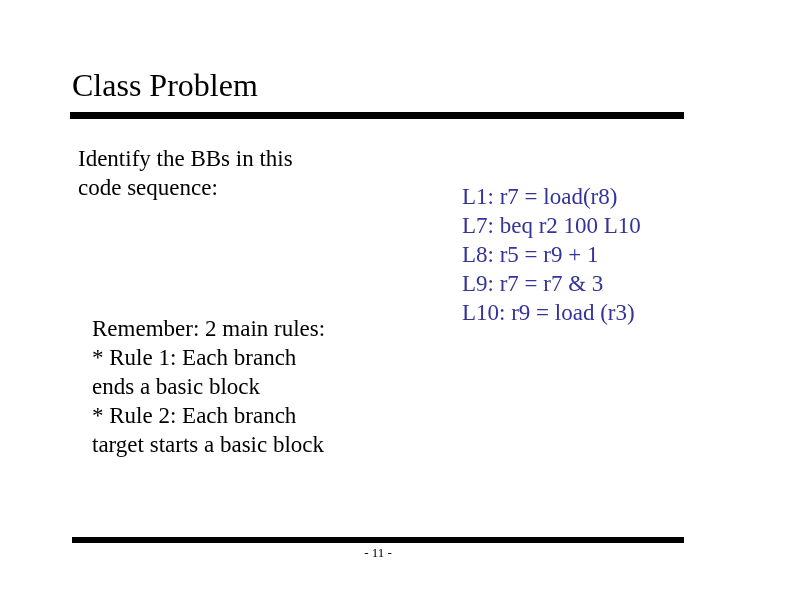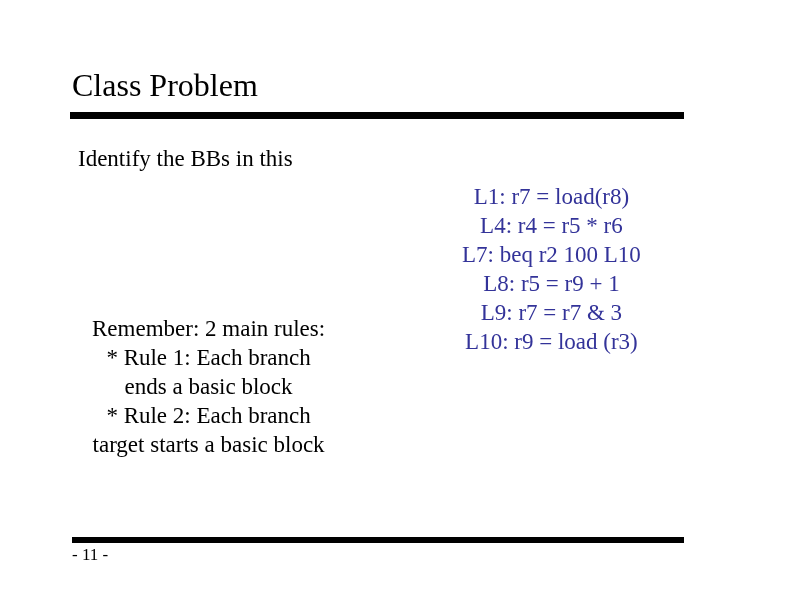--- a/index.html
+++ b/index.html
@@ -40,69 +40,68 @@
     left: 72px;
     top: 537px;
     width: 612px;
     height: 6px;
   }
   .textblock {
     position: absolute;
     font-size: 23px;
     line-height: 29px;
     white-space: nowrap;
-    text-align: center;
   }
   .intro {
     left: 78px;
     top: 144px;
   }
   .rules {
     left: 92px;
     top: 314px;
   }
   .code {
     left: 462px;
     top: 182px;
     color: #333399;
   }
   .page-number {
     position: absolute;
     left: 72px;
     top: 545px;
     width: 612px;
-    text-align: left;
-    font-size: 17px;
+    text-align: center;
+    font-size: 13px;
     color: #000000;
   }
 </style>
 </head>
 <body>
 
 <div class="slide" style="background: rgb(255, 255, 255);">
 
   <h1 class="title">Class Problem</h1>
 
   <div class="hrule title-rule" style="background: rgb(0, 0, 0);"></div>
 
   <div class="textblock intro">
     <div>Identify the BBs in this</div>
+    <div>code sequence:</div>
   </div>
 
   <div class="textblock rules">
     <div>Remember: 2 main rules:</div>
     <div>* Rule 1: Each branch</div>
     <div>ends a basic block</div>
     <div>* Rule 2: Each branch</div>
     <div>target starts a basic block</div>
   </div>
 
   <div class="textblock code" style="color: rgb(51, 51, 153);">
     <div>L1: r7 = load(r8)</div>
-    <div>L4: r4 = r5 * r6</div>
     <div>L7: beq r2 100 L10</div>
     <div>L8: r5 = r9 + 1</div>
     <div>L9: r7 = r7 &amp; 3</div>
     <div>L10: r9 = load (r3)</div>
   </div>
 
   <div class="hrule bottom-rule" style="background: rgb(0, 0, 0);"></div>
 
   <div class="page-number">- 11 -</div>
 

